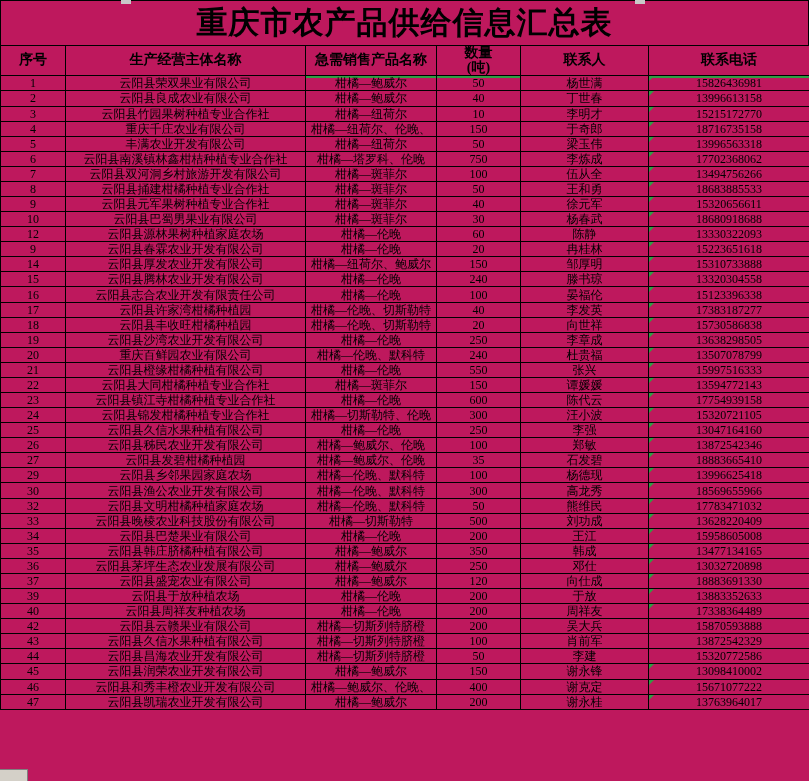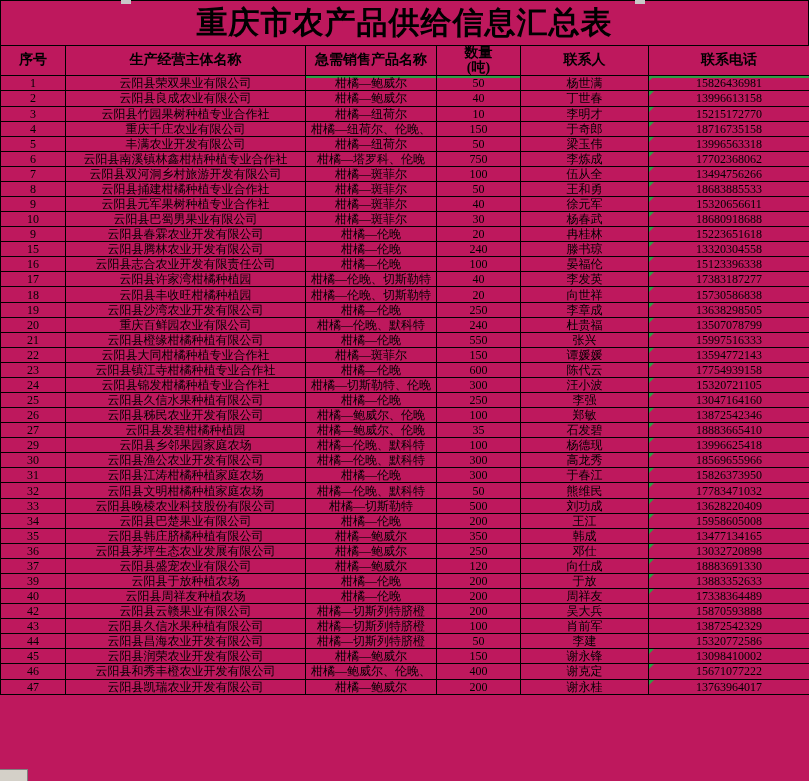--- a/index.html
+++ b/index.html
@@ -168,26 +168,42 @@
         </tr>
         <tr>
           <td>10</td>
           <td>云阳县巴蜀男果业有限公司</td>
           <td>柑橘—斑菲尔</td>
           <td>30</td>
           <td>杨春武</td>
           <td class="phone">18680918688<span class="tri"></span></td>
         </tr>
         <tr>
+          <td>12</td>
+          <td>云阳县源林果树种植家庭农场</td>
+          <td>柑橘—伦晚</td>
+          <td>60</td>
+          <td>陈静</td>
+          <td class="phone">13330322093<span class="tri"></span></td>
+        </tr>
+        <tr>
           <td>9</td>
           <td>云阳县春霖农业开发有限公司</td>
           <td>柑橘—伦晚</td>
           <td>20</td>
           <td>冉桂林</td>
           <td class="phone">15223651618<span class="tri"></span></td>
+        </tr>
+        <tr>
+          <td>14</td>
+          <td>云阳县厚发农业开发有限公司</td>
+          <td>柑橘—纽荷尔、鲍威尔</td>
+          <td>150</td>
+          <td>邹厚明</td>
+          <td class="phone">15310733888<span class="tri"></span></td>
         </tr>
         <tr>
           <td>15</td>
           <td>云阳县腾林农业开发有限公司</td>
           <td>柑橘—伦晚</td>
           <td>240</td>
           <td>滕书琼</td>
           <td class="phone">13320304558<span class="tri"></span></td>
         </tr>
         <tr>
@@ -294,28 +310,20 @@
           <td>杨德现</td>
           <td class="phone">13996625418<span class="tri"></span></td>
         </tr>
         <tr>
           <td>30</td>
           <td>云阳县渔公农业开发有限公司</td>
           <td>柑橘—伦晚、默科特</td>
           <td>300</td>
           <td>高龙秀</td>
           <td class="phone">18569655966<span class="tri"></span></td>
-        </tr>
-        <tr>
-          <td>31</td>
-          <td>云阳县江涛柑橘种植家庭农场</td>
-          <td>柑橘—伦晚</td>
-          <td>300</td>
-          <td>于春江</td>
-          <td class="phone">15826373950<span class="tri"></span></td>
         </tr>
         <tr>
           <td>32</td>
           <td>云阳县文明柑橘种植家庭农场</td>
           <td>柑橘—伦晚、默科特</td>
           <td>50</td>
           <td>熊维民</td>
           <td class="phone">17783471032<span class="tri"></span></td>
         </tr>
         <tr>

